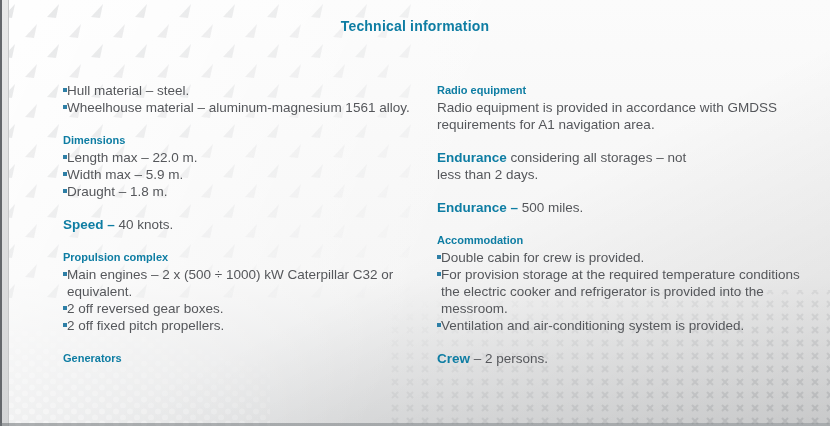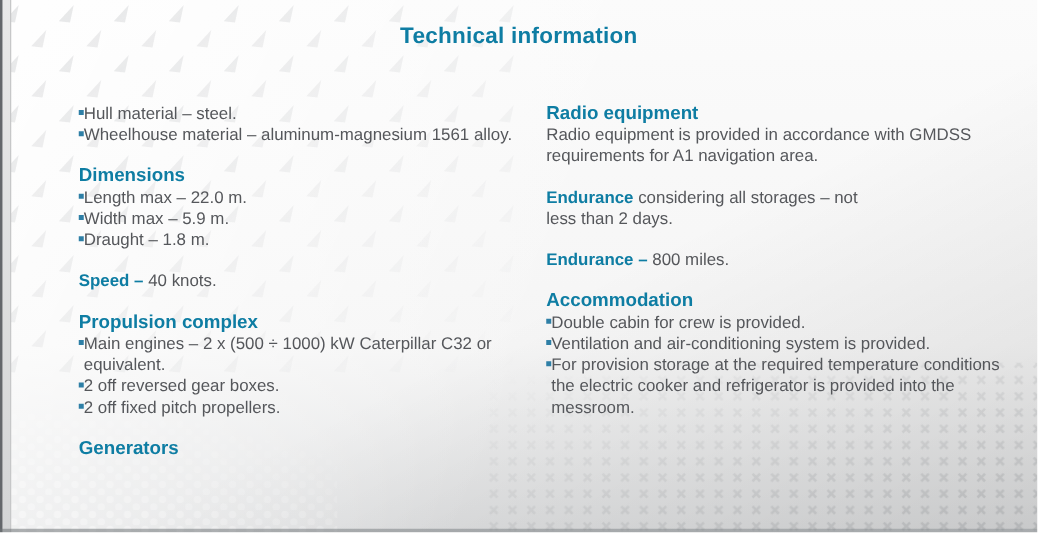--- a/index.html
+++ b/index.html
@@ -27,32 +27,32 @@
     z-index: 3;
   }
   .bottom-edge {
     position: absolute; left: 0; right: 0; bottom: 0; height: 3px;
     background: linear-gradient(to right, rgba(110,115,118,0.55), rgba(130,136,140,0.45));
     z-index: 3;
   }
   .title {
     position: absolute; top: 18px; left: 0; width: 830px;
     text-align: center;
-    font-size: 18px; font-weight: bold; letter-spacing: 0.2px;
+    font-size: 14px; font-weight: bold; letter-spacing: 0.2px;
     color: #0e7da3;
     z-index: 2;
   }
   .col {
     position: absolute; top: 70px; z-index: 2;
     font-size: 13.5px; line-height: 17px; color: #55575b; margin-top: 12px;
   }
   .col-left  { left: 63px;  width: 368px; }
   .col-right { left: 437px; width: 378px; }
   .block { margin-bottom: 16px; }
-  .heading { font-size: 15px; font-weight: bold; color: #0e7da3; line-height: 17px; }
+  .heading { font-size: 11px; font-weight: bold; color: #0e7da3; line-height: 17px; }
   .accent  { font-weight: bold; color: #0e7da3; }
   ul.bullets { list-style: none; }
   ul.bullets li { display: flex; align-items: flex-start; }
   .bullet {
     flex: 0 0 13px; margin-top: 6px;
     width: 4px; height: 4px; min-width: 4px; max-width: 4px;
     background: #2e7fa6;
     display: inline-block;
   }
   .wrap-narrow { max-width: 268px; }
@@ -174,37 +174,41 @@
       <p>Radio equipment is provided in accordance with GMDSS requirements for A1 navigation area.</p>
     </section>
 
     <p class="block wrap-narrow">
       <span class="accent">Endurance</span>
       <span>considering all storages – not less than 2 days.</span>
     </p>
 
     <p class="block">
       <span class="accent">Endurance –</span>
-      <span>800 miles.</span>
+      <span>500 miles.</span>
     </p>
 
     <section class="block">
       <h2 class="heading">Accommodation</h2>
       <ul class="bullets">
         <li>
           <span class="bullet"></span>
           <span>Double cabin for crew is provided.</span>
         </li>
         <li>
           <span class="bullet"></span>
+          <span>For provision storage at the required temperature conditions the electric cooker and refrigerator is provided into the messroom.</span>
+        </li>
+        <li>
+          <span class="bullet"></span>
           <span>Ventilation and air-conditioning system is provided.</span>
         </li>
-        <li>
-          <span class="bullet"></span>
-          <span>For provision storage at the required temperature conditions the electric cooker and refrigerator is provided into the messroom.</span>
-        </li>
       </ul>
     </section>
 
+    <p class="block">
+      <span class="accent">Crew</span>
+      <span>– 2 persons.</span>
+    </p>
 
 
   </div>
 </div>
 
 </body></html>

